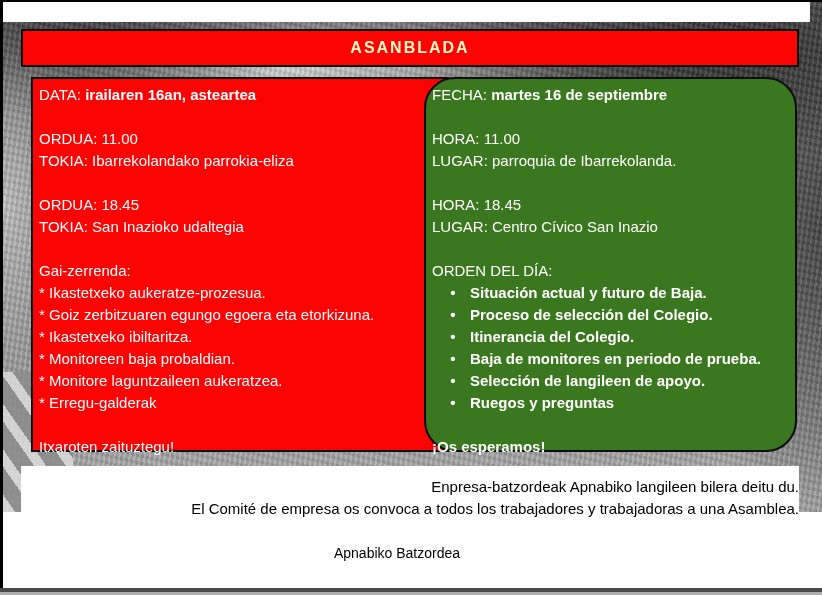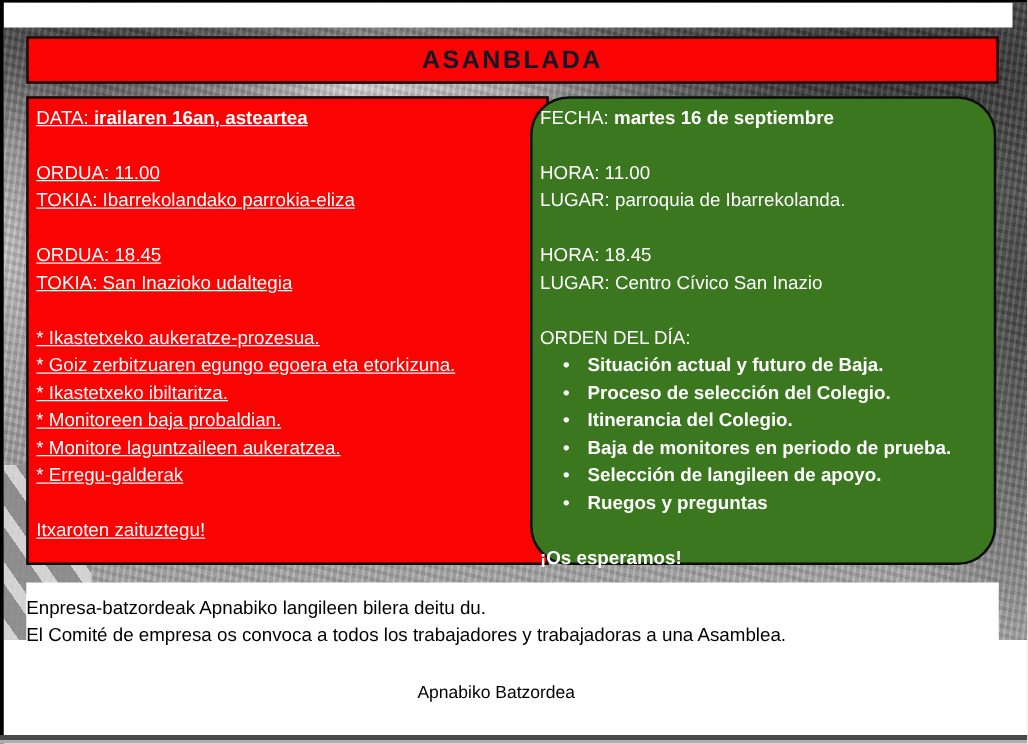--- a/index.html
+++ b/index.html
@@ -35,44 +35,44 @@
     opacity:.85;
   }
   .top-strip{position:absolute;left:3px;top:2px;width:807px;height:20px;background:#ffffff;}
 
   
   .banner{
     position:absolute;left:21px;top:29px;width:778px;height:38px;
     box-sizing:border-box;border:2px solid #0d0d0d;background:#fb0303;
     display:flex;align-items:center;justify-content:center;
   }
-  .banner span{color:#0f172a;font-weight:bold;font-size:20px;letter-spacing:2px;}
+  .banner span{color:#fef9c3;font-weight:bold;font-size:16px;letter-spacing:2px;}
 
   
   .panel{
     position:absolute;top:77px;height:375px;
     box-sizing:border-box;border:2px solid #0d0d0d;
     color:#ffffff;font-size:15px;line-height:22px;
     padding:5px 6px 0 6px;
   }
-  .panel-left{left:21px;width:418px;background:#fb0303;text-decoration:underline;}
+  .panel-left{left:31px;width:418px;background:#fb0303;}
   .panel-right{left:424px;width:373px;background:#3a771e;border-radius:31px;}
   .line{min-height:22px;white-space:nowrap;}
   .bullet-row{display:flex;min-height:22px;}
   .bullet-glyph{width:18px;margin-left:12px;text-align:center;font-weight:bold;flex:none;}
   .bullet-text{font-weight:bold;margin-left:8px;white-space:nowrap;}
   .bold{font-weight:bold;}
 
   
   .footer{
     position:absolute;left:21px;top:466px;width:778px;height:116px;
     background:#ffffff;color:#000;font-size:15px;line-height:22px;
     box-sizing:border-box;padding-top:10px;
   }
-  .footer .centered{text-align:left;}
+  .footer .centered{text-align:right;}
   .footer .signature{text-align:center;padding-right:26px;margin-top:22px;font-size:14px;}
 </style>
 </head>
 <body>
 
 <div class="page">
 
   <div class="photo">
     <div class="crosswalk"></div>
   </div>
@@ -89,20 +89,21 @@
 
   <div class="panel panel-left">
     <div class="line"><span>DATA:</span> <span class="bold">irailaren 16an, asteartea</span></div>
     <div class="line"></div>
     <div class="line">ORDUA: 11.00</div>
     <div class="line">TOKIA: Ibarrekolandako parrokia-eliza</div>
     <div class="line"></div>
     <div class="line">ORDUA: 18.45</div>
     <div class="line">TOKIA: San Inazioko udaltegia</div>
     <div class="line"></div>
+    <div class="line">Gai-zerrenda:</div>
     <div class="line">* Ikastetxeko aukeratze-prozesua.</div>
     <div class="line">* Goiz zerbitzuaren egungo egoera eta etorkizuna.</div>
     <div class="line">* Ikastetxeko ibiltaritza.</div>
     <div class="line">* Monitoreen baja probaldian.</div>
     <div class="line">* Monitore laguntzaileen aukeratzea.</div>
     <div class="line">* Erregu-galderak</div>
     <div class="line"></div>
     <div class="line">Itxaroten zaituztegu!</div>
   </div>
 

